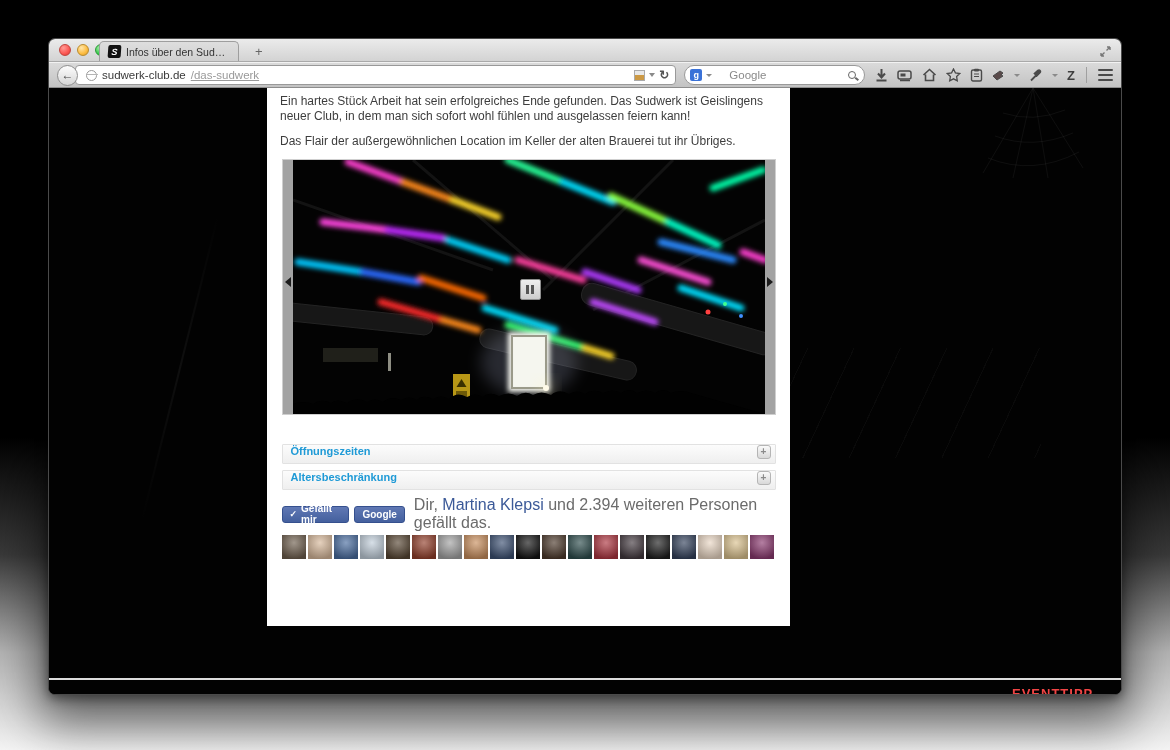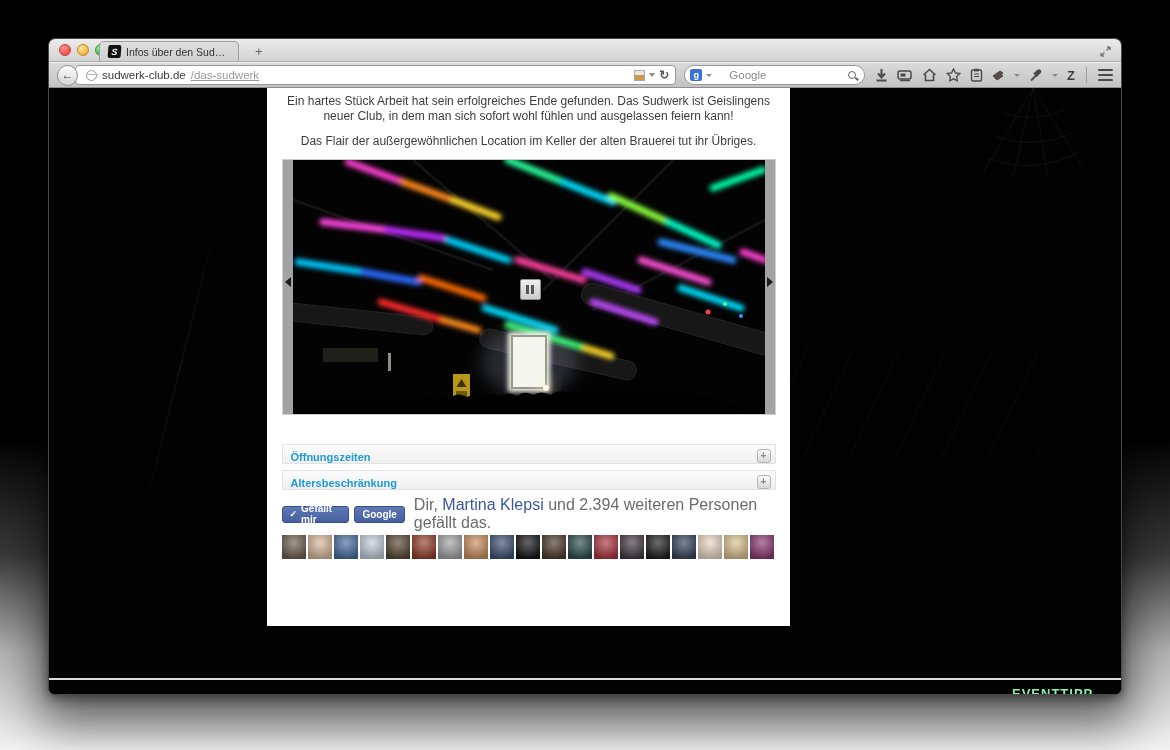--- a/index.html
+++ b/index.html
@@ -91,41 +91,41 @@
   .viewport { position:relative; height:606px; background:#020202; overflow:hidden; }
   .texture-web { position:absolute; right:28px; top:0; opacity:.5; }
   .scratch1 { position:absolute; left:130px; top:120px; width:2px; height:320px; background:linear-gradient(rgba(255,255,255,0), rgba(255,255,255,.05), rgba(255,255,255,0)); transform:rotate(14deg); }
   .scratch2 { position:absolute; right:80px; top:260px; width:300px; height:110px; opacity:.06;
     background:repeating-linear-gradient(115deg, transparent 0 18px, rgba(255,255,255,.5) 18px 19px, transparent 19px 42px); }
 
   .content-col {
     position:absolute; left:218px; top:0; width:523px; height:538px;
     background:#fff; padding:6px 13px 10px;
   }
-  .content-col p { font-size:12px; line-height:15px; color:#3d3d3d; margin:0 0 10px;text-align:center; }
+  .content-col p { font-size:12px; line-height:15px; color:#3d3d3d; margin:0 0 10px; }
 
   
   .carousel { position:relative; width:494px; height:256px; margin:1px auto 0; background:#a3a3a3; border:1px solid #cfcfcf; }
   .carousel-photo { position:absolute; left:10px; top:0; width:472px; height:254px; background:#030303; }
   .gallery-arrow { position:absolute; top:117px; width:0; height:0; border-top:5px solid transparent; border-bottom:5px solid transparent; }
   .gallery-arrow.prev { left:2px; border-right:6px solid #1c1c1c; }
   .gallery-arrow.next { right:2px; border-left:6px solid #1c1c1c; }
   .pause-btn {
     position:absolute; left:237px; top:119px; width:21px; height:21px;
     background:linear-gradient(#efefef,#cccccc); border:1px solid #8e8e8e; border-radius:2px;
     display:flex; align-items:center; justify-content:center; gap:2.5px;
   }
   .pause-btn i { display:block; width:2.5px; height:9px; background:#555; }
 
   
   .accordion { width:494px; margin:29px auto 0; }
   .acc-bar {
     height:20px; background:linear-gradient(#fcfcfc,#efefef);
     border:1px solid #e2e2e2; border-radius:1px;
-    display:flex; align-items:flex-end; padding:0 4px 0 8px; margin-bottom:6px;
+    display:flex; align-items:flex-start; padding:0 4px 0 8px; margin-bottom:6px;
     position:relative;
   }
   .acc-label { font-size:11px; font-weight:bold; color:#1f9ad6; }
   .acc-plus {
     margin-left:auto; width:14px; height:14px; border-radius:3px;
     background:linear-gradient(#fafafa,#d8d8d8); border:1px solid #b5b5b5;
     color:#8a8a8a; font-size:10px; font-weight:bold; line-height:12px; text-align:center;
   }
 
   
@@ -137,21 +137,21 @@
   }
   .fb-check { font-size:9px; }
   .fb-status { font-size:16px; color:#6b6b6b; margin-left:4px; }
   .fb-link { color:#3b5998; }
   .facepile { width:494px; margin:3px auto 0; display:flex; gap:2px; }
   .avatar { width:24px; height:24px; flex:0 0 auto; position:relative; background:var(--c,#555); }
   .avatar::after { content:""; position:absolute; inset:0; background:radial-gradient(circle at 50% 32%, rgba(255,255,255,.35), rgba(0,0,0,.28) 80%); }
 
   
   .page-footer-line { position:absolute; left:0; right:0; top:590px; height:2px; background:#dcdcdc; }
-  .footer-text { position:absolute; left:963px; top:598px; font-size:13px; font-weight:bold; letter-spacing:1px; color:#86efac; }
+  .footer-text { position:absolute; left:963px; top:598px; font-size:13px; font-weight:bold; letter-spacing:1px; color:#ef4444; }
 </style>
 </head>
 <body>
 
 <div class="window">
 
   <div class="titlebar">
     <div class="traffic">
       <span class="light red"></span>
       <span class="light yellow"></span>

